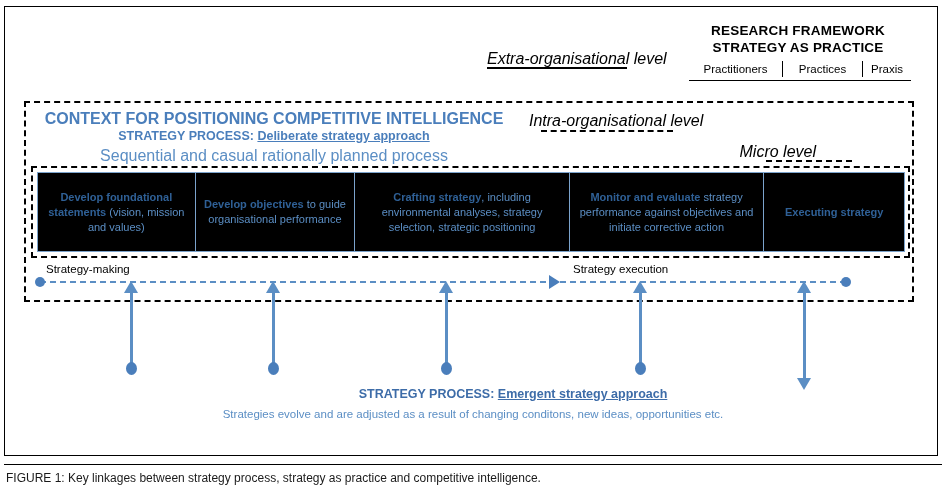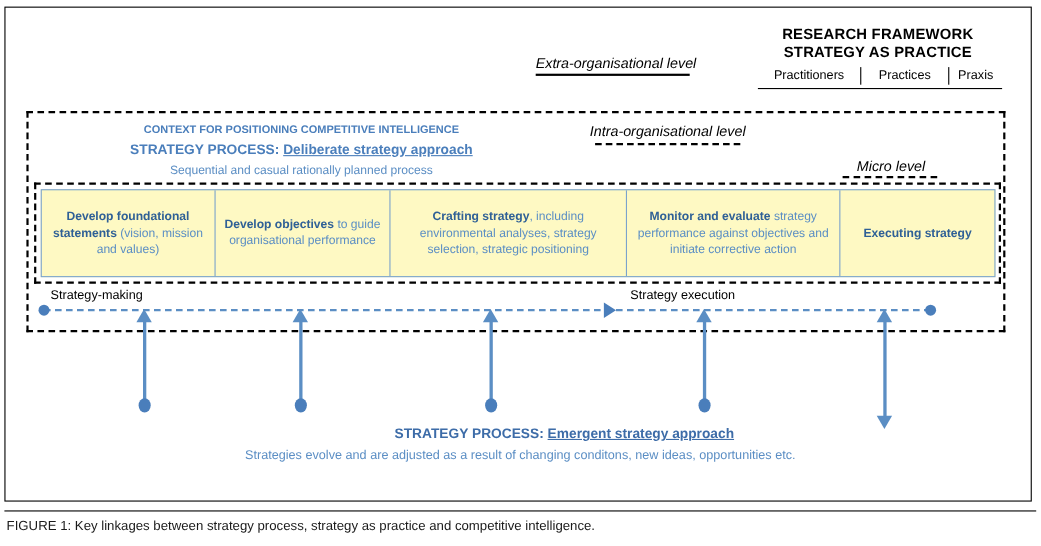--- a/index.html
+++ b/index.html
@@ -66,38 +66,38 @@
     box-sizing: border-box;
     padding-top: 1px;
   }
   .sap-col.c0 { width: 94px; border-right: 1.6px solid #000; }
   .sap-col.c1 { width: 80px; border-right: 1.6px solid #000; }
   .sap-col.c2 { width: 48px; }
 
   
   .level-label {
     position: absolute;
-    font-size: 13px;
+    font-size: 16px;
     font-style: italic;
     color: #000;
     white-space: nowrap;
-    text-align: center;
+    text-align: right;
   }
   .level-rule {
     position: absolute;
     height: 0;
     border-top: 2px solid #000;
   }
   #extra-level { left: 487px; top: 50px; width: 140px; }
   #extra-rule  { left: 487px; top: 67px; width: 140px; border-top-style: solid; }
 
   #intra-level { left: 529px; top: 112px; width: 156px; }
   #intra-rule  { left: 541px; top: 130px; width: 132px; border-top-style: dashed; border-top-width: 2.5px; }
 
-  #micro-level { left: 770px; top: 143px; width: 80px; font-style: italic; }
+  #micro-level { left: 736px; top: 143px; width: 80px; font-style: italic; }
   #micro-rule  { left: 766px; top: 160px; width: 86px; border-top-style: dashed; border-top-width: 2px; }
 
   
   .context-box {
     position: absolute;
     left: 24px;
     top: 101px;
     width: 890px;
     height: 201px;
     border: 2.6px dashed #000;
@@ -106,39 +106,39 @@
   }
   .context-title {
     position: absolute;
     left: 24px;
     top: 110px;
     width: 500px;
     text-align: center;
     color: #4a7ebb;
   }
   .context-title .t1 {
-    font-size: 10px;
+    font-size: 16px;
     font-weight: bold;
     line-height: 17px;
     white-space: nowrap;
   }
   .context-title .t2 {
     font-size: 12.5px;
     font-weight: bold;
     line-height: 18px;
     white-space: nowrap;
   }
   .context-title .t2 u { text-decoration: underline; }
   .context-sub {
     position: absolute;
     left: 24px;
     top: 148px;
     width: 500px;
     text-align: center;
-    font-size: 11px;
+    font-size: 16px;
     color: #5b8ec4;
     line-height: 15px;
     white-space: nowrap;
   }
 
   
   .process-band {
     position: absolute;
     left: 31px;
     top: 166px;
@@ -149,21 +149,21 @@
   }
   .process-row {
     position: absolute;
     left: 37px;
     top: 172px;
     width: 868px;
     height: 80px;
     display: flex;
     border: 1.6px solid #7ba3cc;
     box-sizing: border-box;
-    background: #fef9c3;
+    background: #000000;
   }
   .process-cell {
     box-sizing: border-box;
     border-right: 1.6px solid #7ba3cc;
     display: flex;
     align-items: center;
     justify-content: center;
     padding: 2px 6px;
     text-align: center;
     font-size: 11px;

